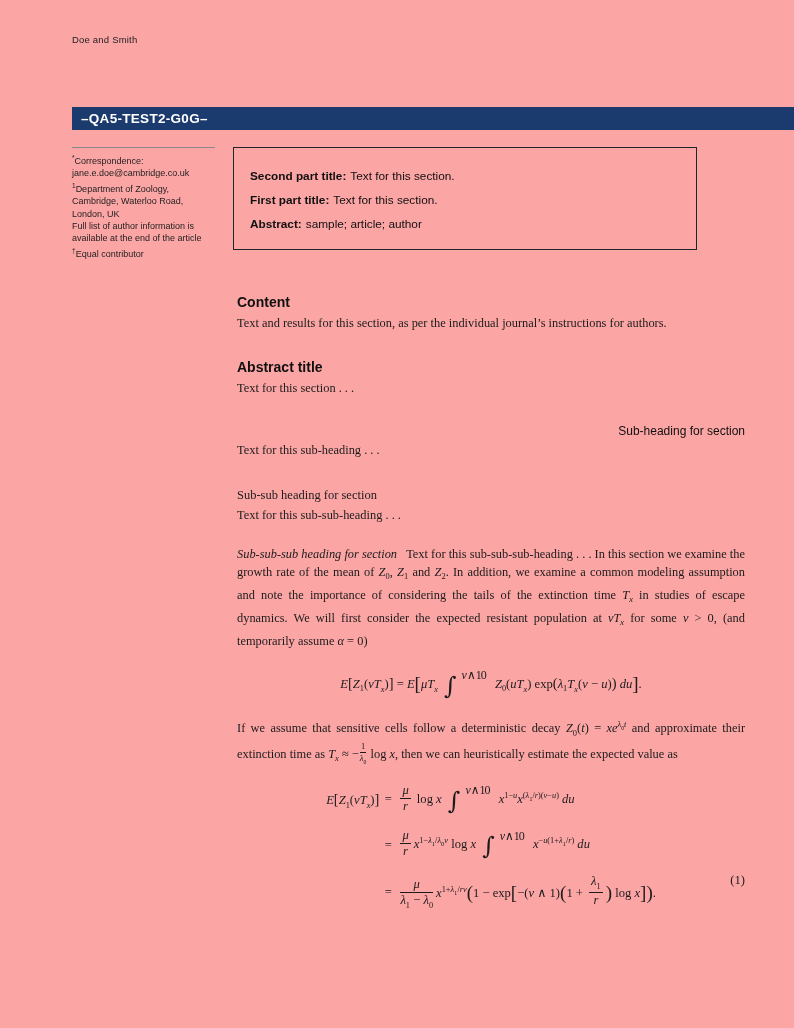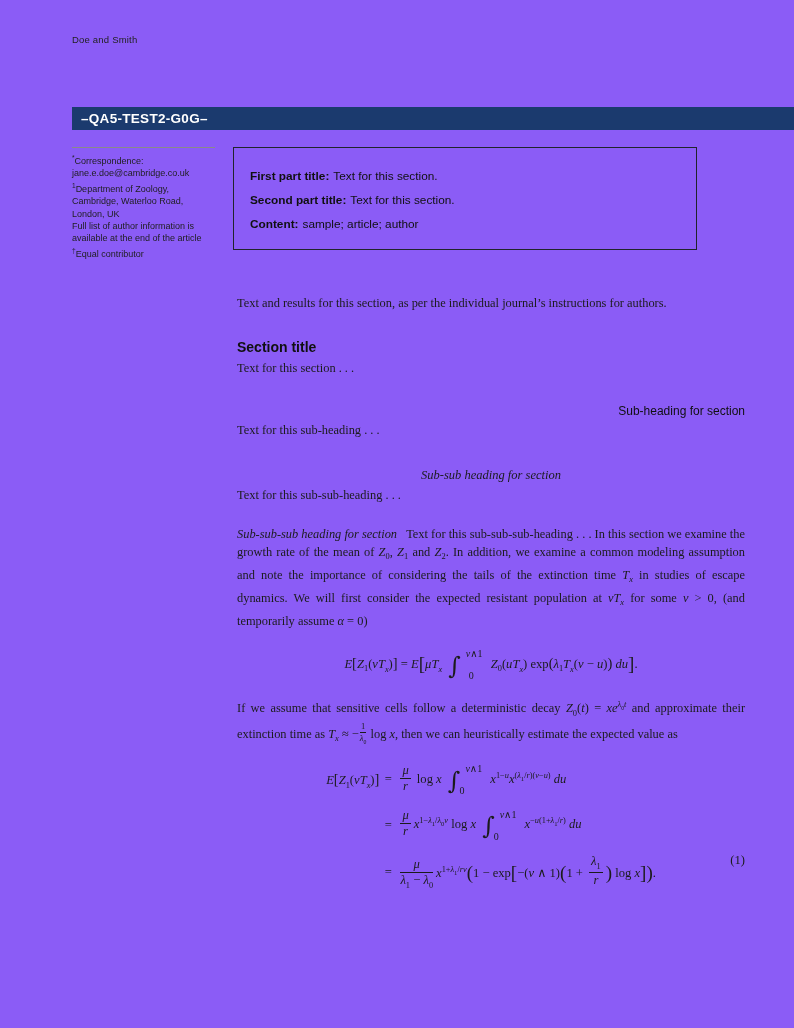--- a/index.html
+++ b/index.html
@@ -1,18 +1,18 @@
 <!DOCTYPE html>
 <html><head>
 <meta charset="utf-8">
 <style>
   html,body{margin:0;padding:0;background:#ffffff;}
   .page{
     width:794px;height:1028px;box-sizing:border-box;
-    padding:34px 49px 0 72px;background:#8b5cf6;position:relative;overflow:hidden;
+    padding:34px 49px 0 72px;background:#fca5a5;position:relative;overflow:hidden;
     font-family:"Liberation Serif",serif;color:#1b1b1b;
   }
   .running-head{font-family:"Liberation Sans",sans-serif;font-size:9.5px;color:#222;letter-spacing:0.2px;}
   .banner{
     margin-top:62px;width:746px;height:23px;line-height:23px;box-sizing:border-box;
     background:#1b3a6e;color:#fff;font-family:"Liberation Sans",sans-serif;
     font-weight:bold;font-size:13.5px;padding-left:9px;letter-spacing:0.3px;
   }
   .title{font-family:"Liberation Sans",sans-serif;font-weight:normal;font-size:28.5px;margin:15px 0 0;color:#101010;}
   .authors{font-family:"Liberation Sans",sans-serif;font-size:13px;margin-top:10px;color:#101010;}
@@ -28,31 +28,31 @@
     border:1.4px solid #20242b;padding:11px 16px 10px;
     font-family:"Liberation Sans",sans-serif;color:#101010;
   }
   .abstract-heading{font-weight:bold;font-size:12.5px;}
   .abs-item{margin-top:10px;font-size:11.8px;}
   .abs-label{font-weight:bold;margin-right:4px;}
   .main{margin-left:165px;width:508px;margin-top:34px;}
   .heading1{font-family:"Liberation Sans",sans-serif;font-weight:bold;font-size:14px;margin:0 0 4px;color:#101010;}
   .mt26{margin-top:26px;}
   .heading3{font-family:"Liberation Sans",sans-serif;font-weight:normal;font-size:12px;margin:27px 0 3px;color:#101010;text-align:right;}
-  .heading4{font-family:"Liberation Serif",serif;font-style:italic;font-weight:normal;font-size:12.5px;margin:28px 0 3px;text-align:center;}
+  .heading4{font-family:"Liberation Serif",serif;font-weight:normal;font-size:12.5px;margin:28px 0 3px;}
   .para{font-size:12.4px;line-height:18.6px;text-align:justify;margin:0;}
   .mt20{margin-top:20px;}
   .mt14{margin-top:14px;}
   .para sub,.para sup{font-size:0.68em;}
   
   .math{font-size:12.6px;}
   .math i,.para i{font-family:"Liberation Serif",serif;}
   .equation{text-align:center;margin:18px 0 0;}
   .int{font-family:"DejaVu Serif",serif;font-size:24px;vertical-align:-6px;line-height:1;margin:0 0 0 3px;}
-  .lim{display:inline-flex;flex-direction:column;justify-content:space-between;height:32px;vertical-align:middle;font-size:10px;line-height:1;margin-right:5px;}
+  .lim{display:inline-flex;flex-direction:row;height:32px;vertical-align:middle;font-size:12px;line-height:1;margin-right:5px;}
   .lim span:first-child{margin-left:5px;}
   .lim span:last-child{margin-left:-1px;}
   .frac{display:inline-block;text-align:center;vertical-align:-0.55em;line-height:1.05;margin:0 3px;}
   .fn{display:block;border-bottom:1px solid currentColor;padding:0 2px 1px;}
   .fd{display:block;padding-top:1px;}
   .fsm{font-size:8.5px;vertical-align:-0.4em;margin:0 1px;}
   .fsm .fn{padding:0 1px 1px;}
   .br1{font-size:14.5px;}
   .br2{font-size:19px;vertical-align:-2px;}
   .math sub,.math sup{font-size:0.66em;}
@@ -76,36 +76,37 @@
 
   <div class="banner">–QA5-TEST2-G0G–</div>
 
 
 
   <div class="meta-row">
     <div class="author-note"><sup>*</sup>Correspondence:<br>jane.e.doe@cambridge.co.uk<br><sup>1</sup>Department of Zoology,<br>Cambridge, Waterloo Road,<br>London, UK<br>Full list of author information is<br>available at the end of the article<br><sup>†</sup>Equal contributor</div>
 
     <div class="abstract">
       <div class="abs-item">
+        <span class="abs-label">Second part title:</span><span>Text for this section.</span>
+      </div>
+      <div class="abs-item">
         <span class="abs-label">First part title:</span><span>Text for this section.</span>
       </div>
       <div class="abs-item">
-        <span class="abs-label">Second part title:</span><span>Text for this section.</span>
-      </div>
-      <div class="abs-item">
-        <span class="abs-label">Content:</span><span>sample; article; author</span>
+        <span class="abs-label">Abstract:</span><span>sample; article; author</span>
       </div>
     </div>
   </div>
 
   <div class="main">
 
+    <h2 class="heading1">Content</h2>
     <p class="para">Text and results for this section, as per the individual journal’s instructions for authors.</p>
 
-    <h2 class="heading1 mt26">Section title</h2>
+    <h2 class="heading1 mt26">Abstract title</h2>
     <p class="para">Text for this section . . .</p>
 
     <h3 class="heading3">Sub-heading for section</h3>
     <p class="para">Text for this sub-heading . . .</p>
 
     <h4 class="heading4">Sub-sub heading for section</h4>
     <p class="para">Text for this sub-sub-heading . . .</p>
 
     <p class="para mt20"><i>Sub-sub-sub heading for section</i>&nbsp;&nbsp; Text for this sub-sub-sub-heading . . . In this section we examine the growth rate of the mean of <i>Z</i><sub>0</sub>, <i>Z</i><sub>1</sub> and <i>Z</i><sub>2</sub>. In addition, we examine a common modeling assumption and note the importance of considering the tails of the extinction time <i>T<sub>x</sub></i> in studies of escape dynamics. We will first consider the expected resistant population at <i>vT<sub>x</sub></i> for some <i>v</i> &gt; 0, (and temporarily assume <i>α</i> = 0)</p>
 

